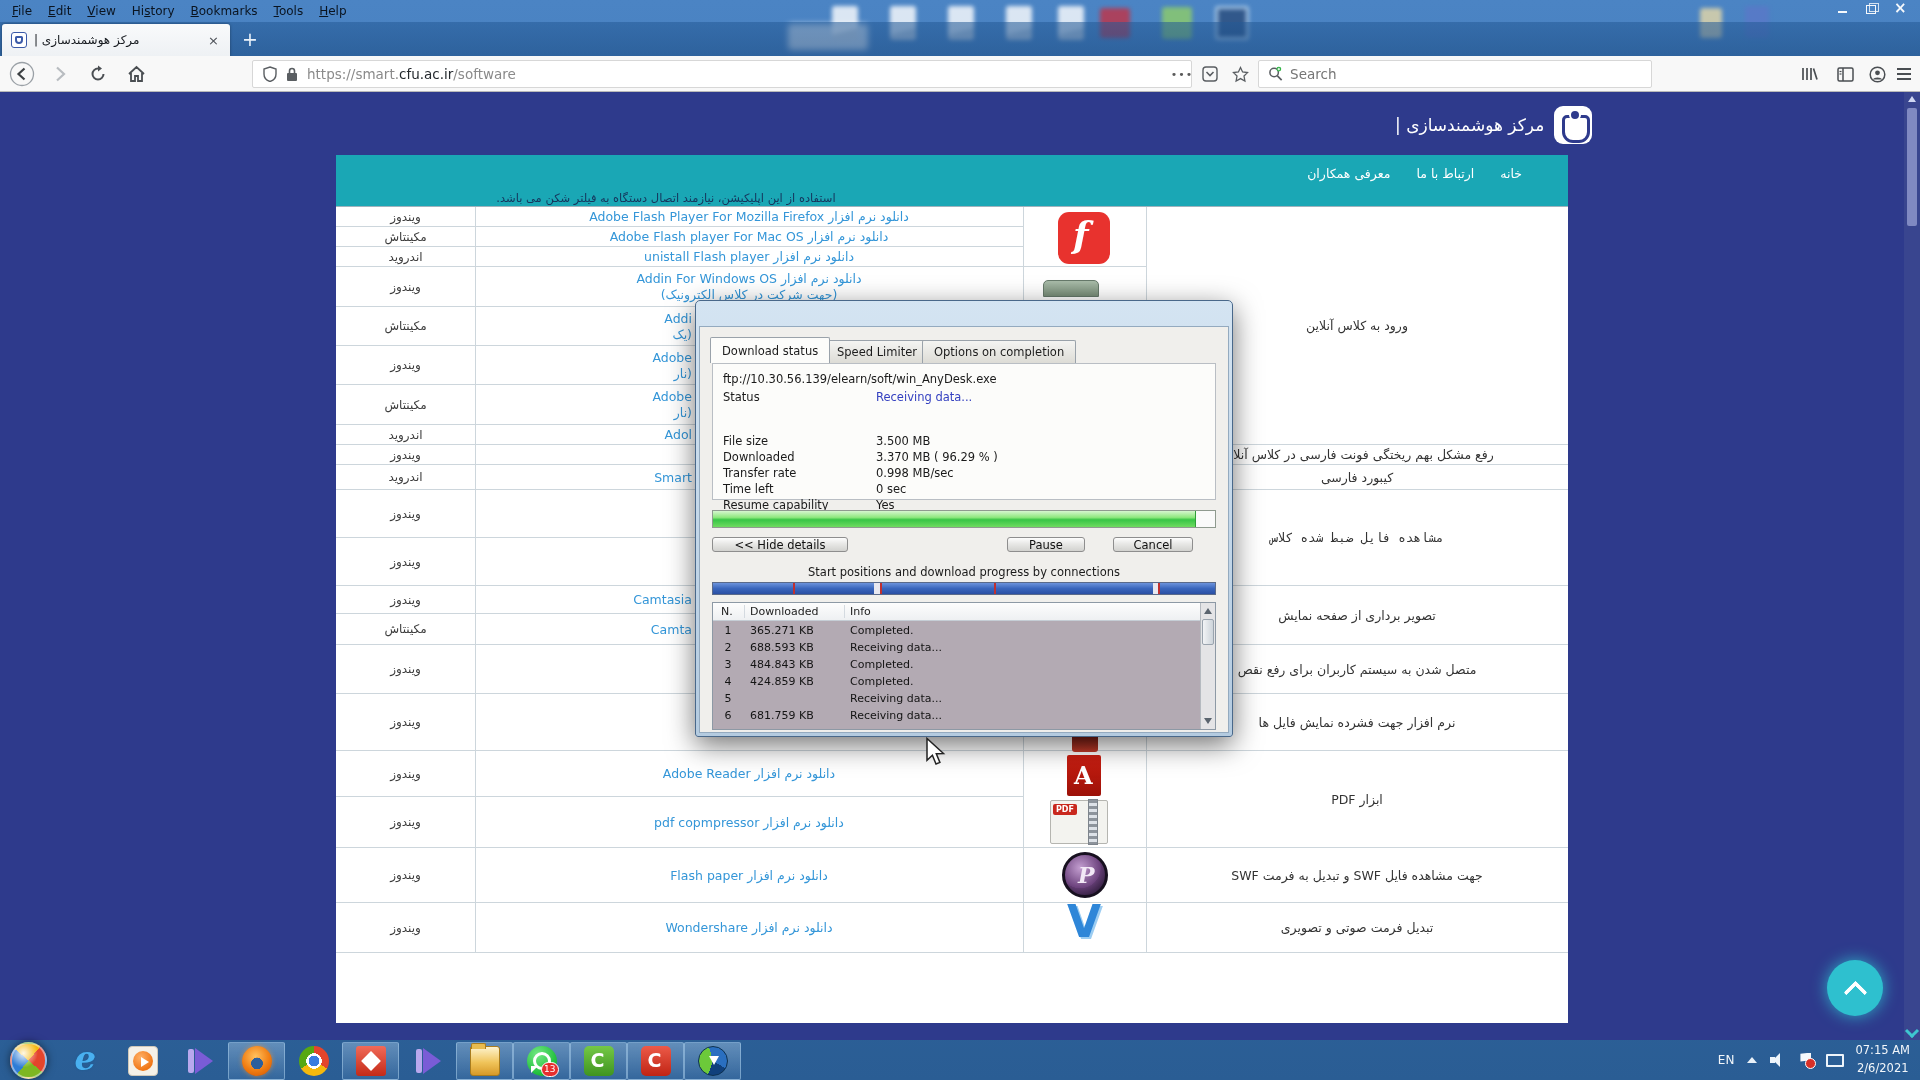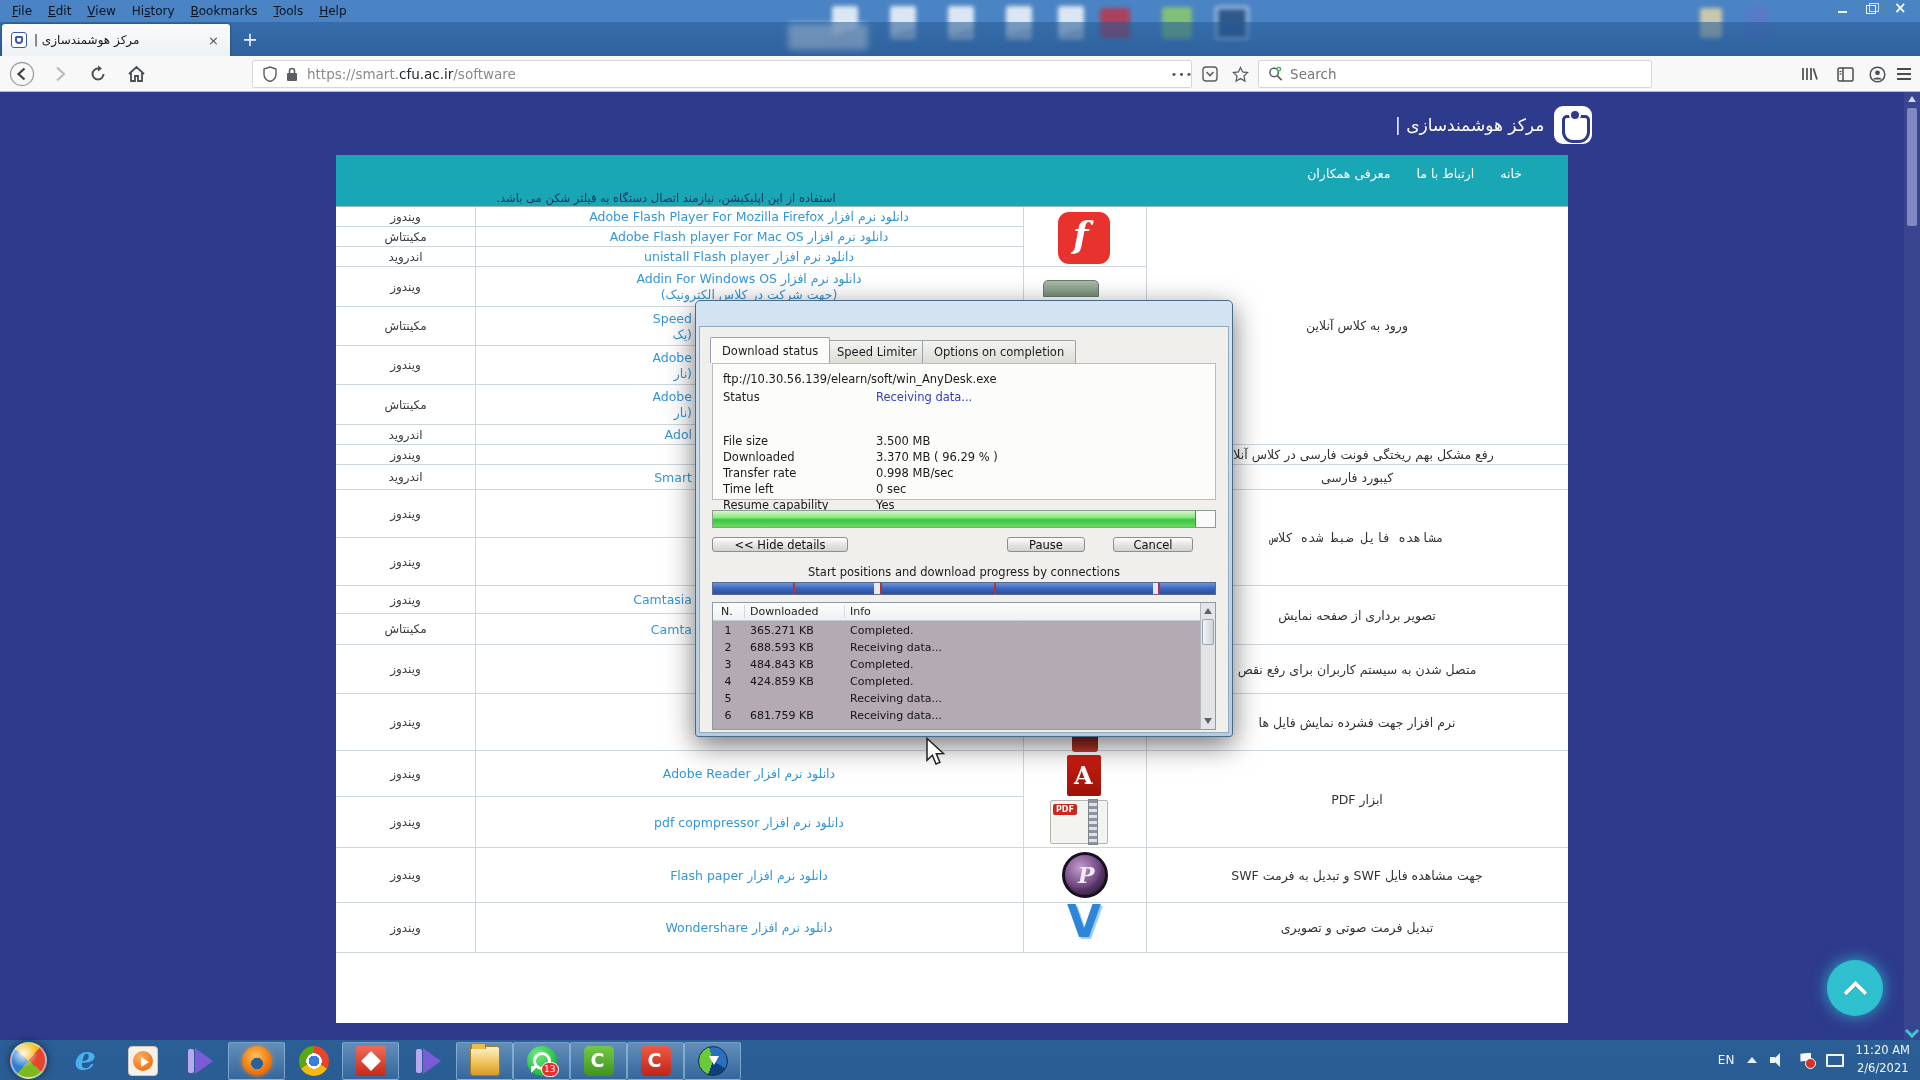--- a/index.html
+++ b/index.html
@@ -384,21 +384,21 @@
             <div class="t-link">
               <a class="lnk" dir="rtl" href="#">دانلود نرم افزار Addin For Windows OS</a>
               <a class="lnk" dir="rtl" href="#">(جهت شرکت در کلاس الکترونیک)</a>
             </div>
           </div>
           <div class="t-row frag" style="top: 115px; height: 39px;">
             <div class="t-plat">
               <span dir="rtl">مکینتاش</span>
             </div>
             <div class="t-link">
-              <a class="lnk" dir="rtl" href="#">Speed</a>
+              <a class="lnk" dir="rtl" href="#">Addi</a>
               <a class="lnk" dir="rtl" href="#">(یک</a>
             </div>
           </div>
           <div class="t-row frag" style="top: 154px; height: 39px;">
             <div class="t-plat">
               <span dir="rtl">ویندوز</span>
             </div>
             <div class="t-link">
               <a class="lnk" dir="rtl" href="#">Adobe</a>
               <a class="lnk" dir="rtl" href="#">(نار</a>
@@ -742,18 +742,18 @@
           <div class="tb-ic tb-idm"></div>
         </div>
       </div>
     <div class="tray">
       <span class="tray-lang">EN</span>
       <span class="tray-caret"></span>
       <span class="tray-speaker"></span>
       <span class="tray-flag"></span>
       <span class="tray-net"></span>
       <span class="tray-clock">
-        <span>11:20 AM</span><br>
+        <span>07:15 AM</span><br>
         <span>2/6/2021</span>
       </span>
     </div>
   </div>
 </div>
 
 </body></html>

